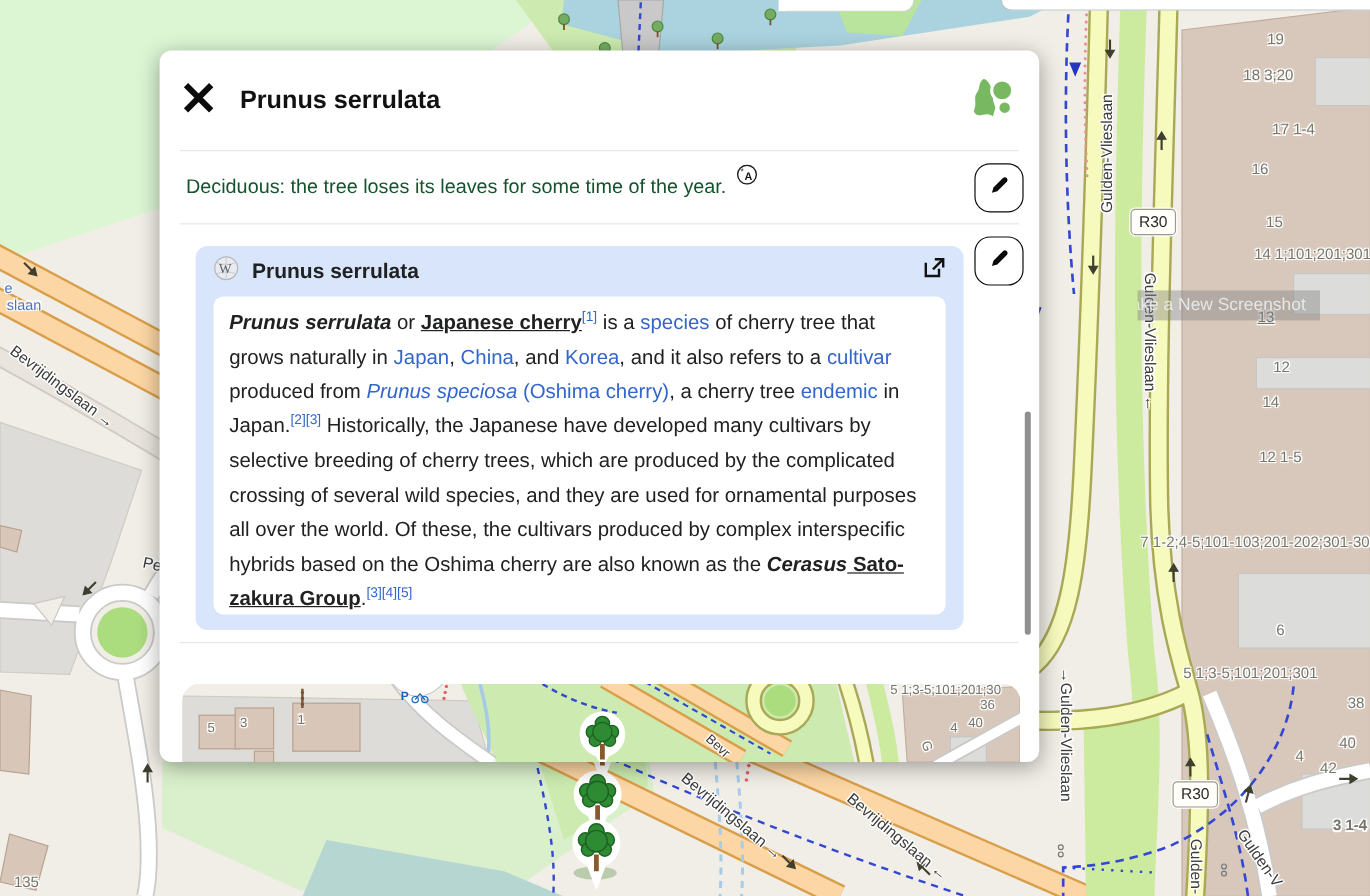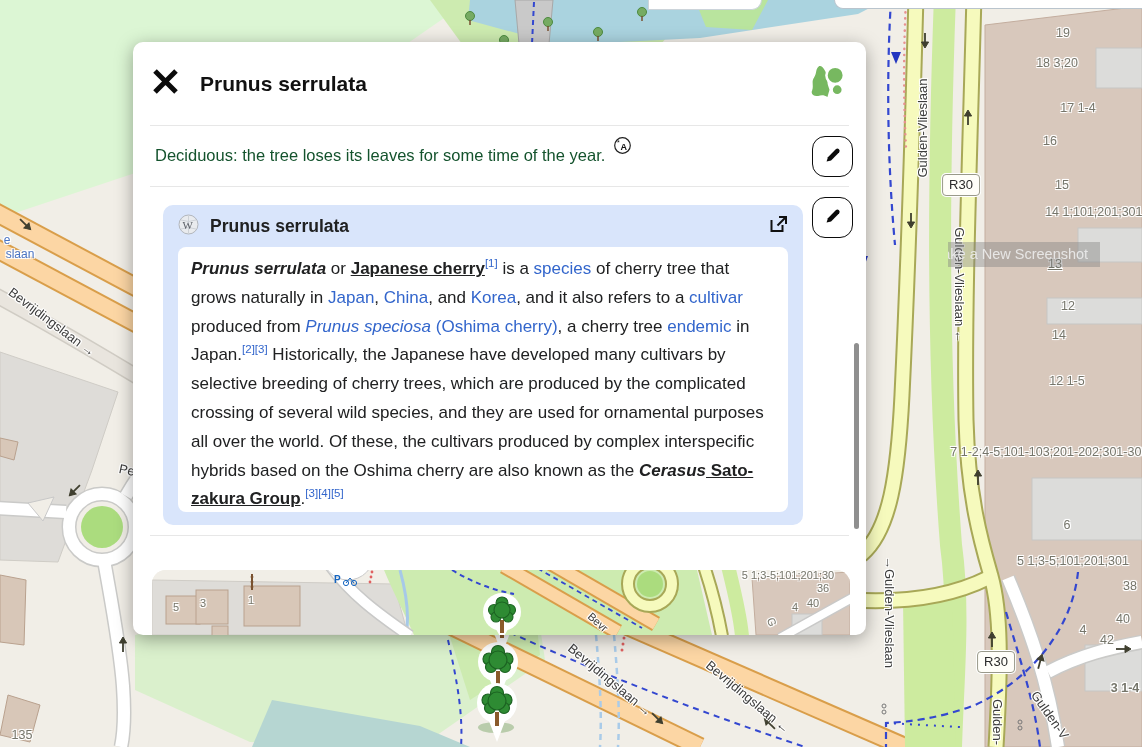--- a/index.html
+++ b/index.html
@@ -242,21 +242,21 @@
       <div class="mlbl hnum" style="left: 1078px; top: 108px; transform: translate(-50%, -50%);">17 1-4</div>
       <div class="mlbl hnum" style="left: 1050px; top: 141px; transform: translate(-50%, -50%);">16</div>
       <div class="mlbl hnum" style="left: 1062px; top: 185px; transform: translate(-50%, -50%);">15</div>
       <div class="mlbl hnum" style="left: 1062px; top: 212px; transform: translate(-50%, -50%); margin-left: 44px;">14 1;101;201;301;401</div>
       <div class="mlbl hnum" style="left: 1055px; top: 264px; transform: translate(-50%, -50%); text-decoration: underline;">13</div>
       <div class="mlbl hnum" style="left: 1068px; top: 306px; transform: translate(-50%, -50%);">12</div>
       <div class="mlbl hnum" style="left: 1059px; top: 335px; transform: translate(-50%, -50%);">14</div>
       <div class="mlbl hnum" style="left: 1067px; top: 381px; transform: translate(-50%, -50%);">12 1-5</div>
       <div class="mlbl hnum" style="left: 1058px; top: 452px; transform: translate(-50%, -50%);">7 1-2;4-5;101-103;201-202;301-303;40</div>
       <div class="mlbl hnum" style="left: 1067px; top: 525px; transform: translate(-50%, -50%);">6</div>
-      <div class="mlbl hnum" style="left: 1042px; top: 561px; transform: translate(-50%, -50%); margin-left: 31px;">5 1;3-5;101;201;301</div>
+      <div class="mlbl hnum" style="left: 1042px; top: 561px; transform: translate(-50%, -50%);">5 1;3-5;101;201;301</div>
       <div class="mlbl hnum" style="left: 1130px; top: 586px; transform: translate(-50%, -50%);">38</div>
       <div class="mlbl hnum" style="left: 1123px; top: 619px; transform: translate(-50%, -50%);">40</div>
       <div class="mlbl hnum" style="left: 1107px; top: 640px; transform: translate(-50%, -50%);">42</div>
       <div class="mlbl hnum" style="left: 1083px; top: 630px; transform: translate(-50%, -50%);">4</div>
       <div class="mlbl hnum" style="left: 1125px; top: 688px; transform: translate(-50%, -50%); font-weight: bold;">3 1-4</div>
       <div class="mlbl hnum" style="left: 22px; top: 735px; transform: translate(-50%, -50%);">135</div>
       <div class="badge" style="left: 961px; top: 185px; transform: translate(-50%, -50%);">R30</div>
       <div class="badge" style="left: 996px; top: 662px; transform: translate(-50%, -50%);">R30</div>
     </div>
 

